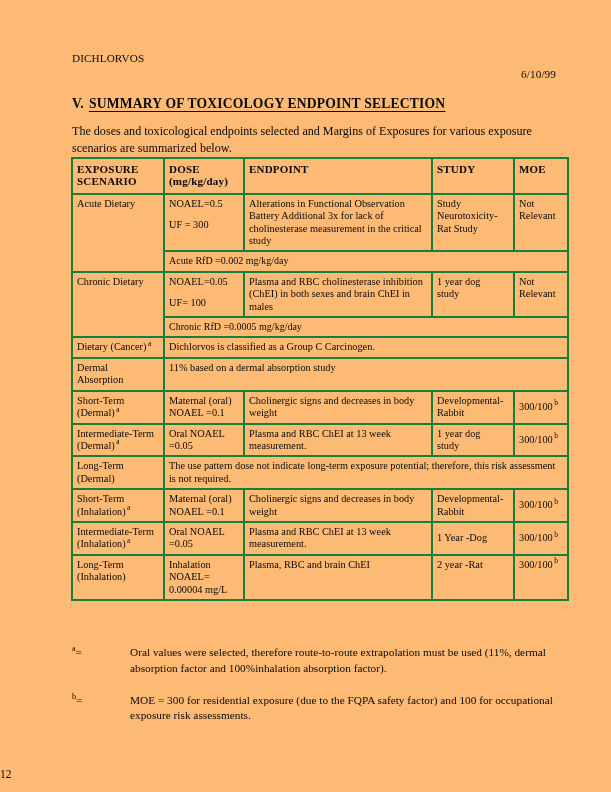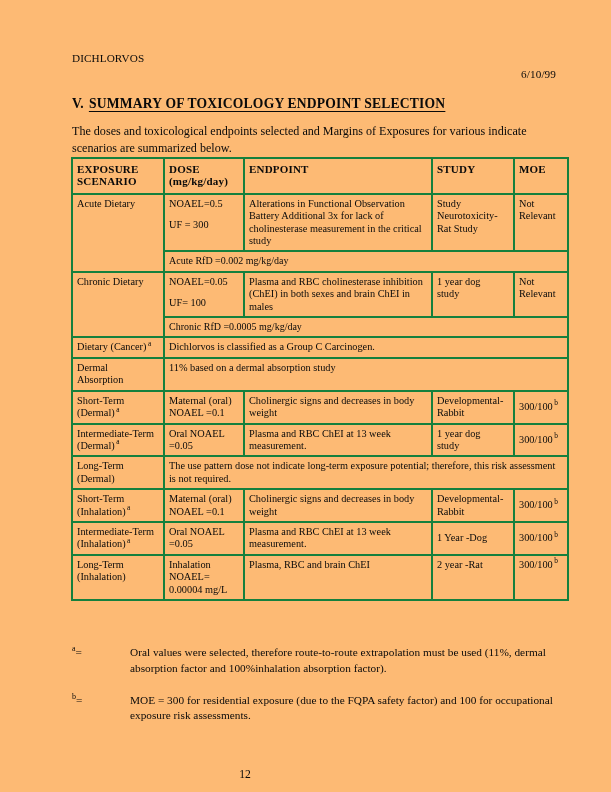--- a/index.html
+++ b/index.html
@@ -125,39 +125,39 @@
     font-size: 11.3px;
   }
   .fn-mark sup { font-size: 8px; }
 
   
   .pagenum {
     position: absolute;
     top: 768px;
     left: 0;
     width: 490px;
-    text-align: center;
+    text-align: left;
     font-size: 11.6px;
   }
 </style>
 </head>
 <body>
 
 <div class="page">
 
   <div class="runhead">
     <span class="rh-left">DICHLORVOS</span>
     <span class="rh-right">6/10/99</span>
   </div>
 
   <div class="sec-heading">
     <span class="num">V.</span><span class="ttl">SUMMARY OF TOXICOLOGY ENDPOINT SELECTION</span>
   </div>
 
-  <div class="intro">The doses and toxicological endpoints selected and Margins of Exposures for various indicate scenarios are summarized below.</div>
+  <div class="intro">The doses and toxicological endpoints selected and Margins of Exposures for various exposure scenarios are summarized below.</div>
 
   <table class="main">
     <colgroup>
       <col class="w1">
         <col class="w2">
         <col class="w3">
         <col class="w4">
         <col class="w5">
     </colgroup>
     <thead>

